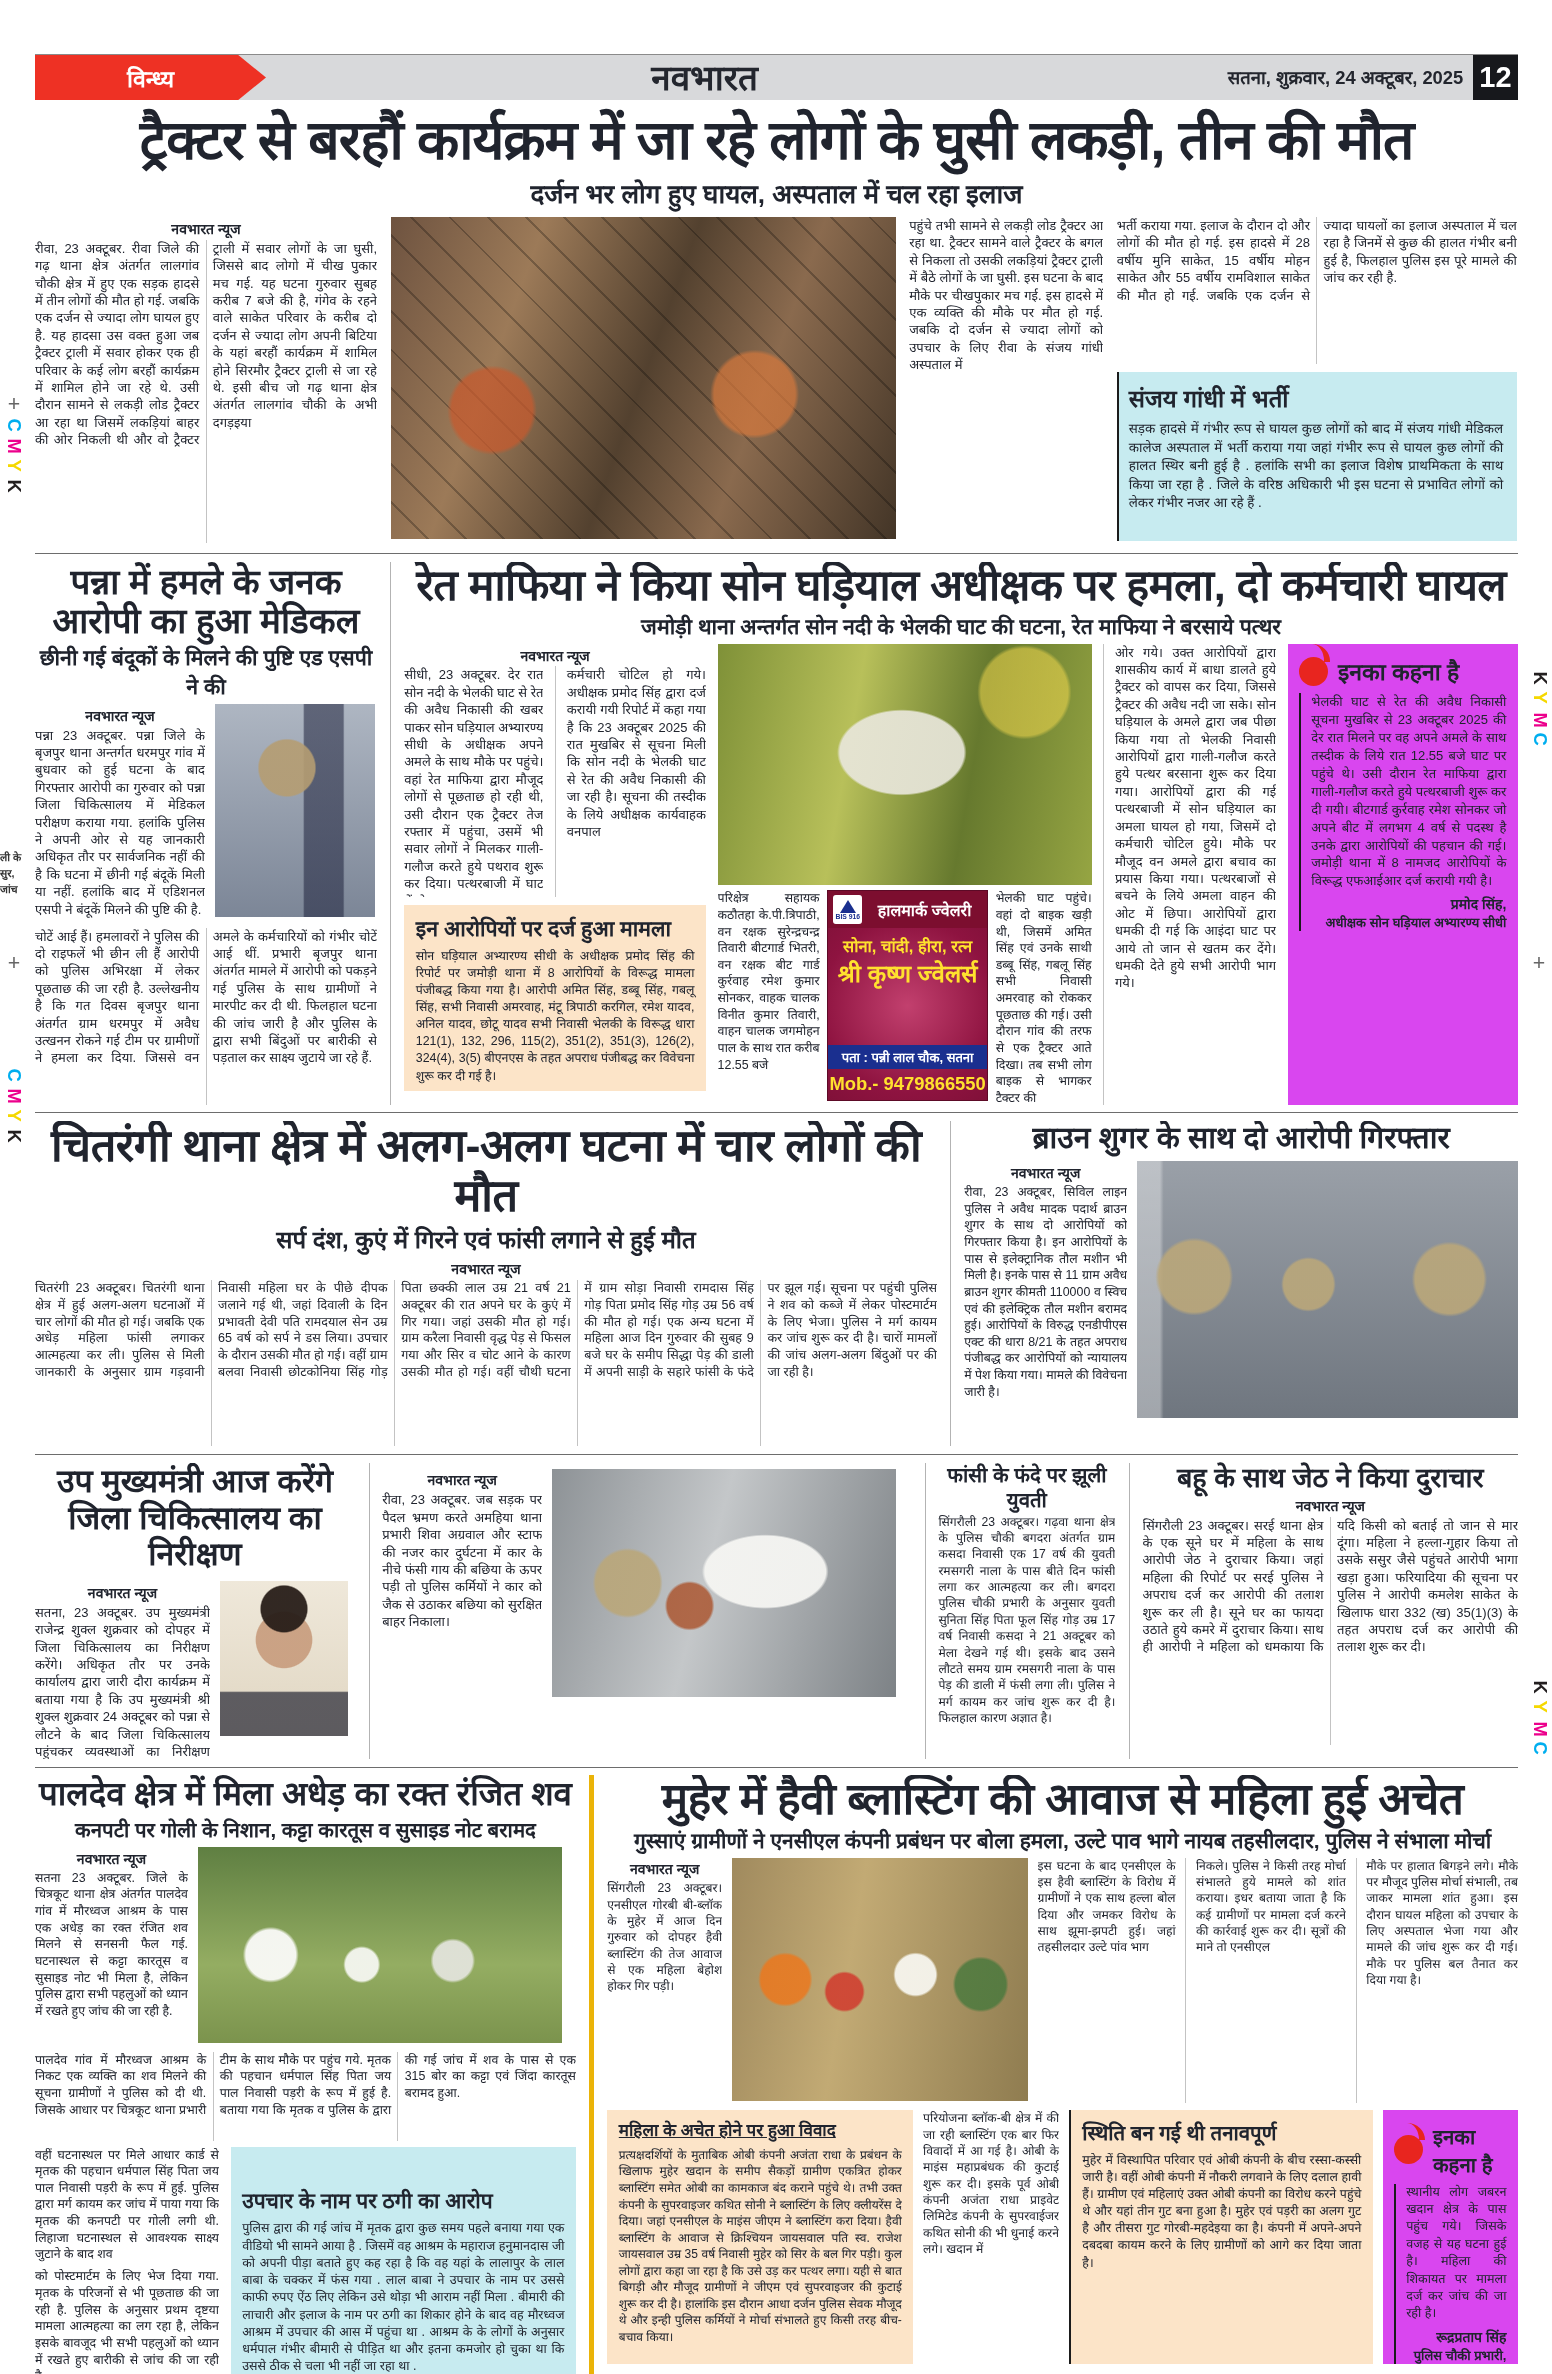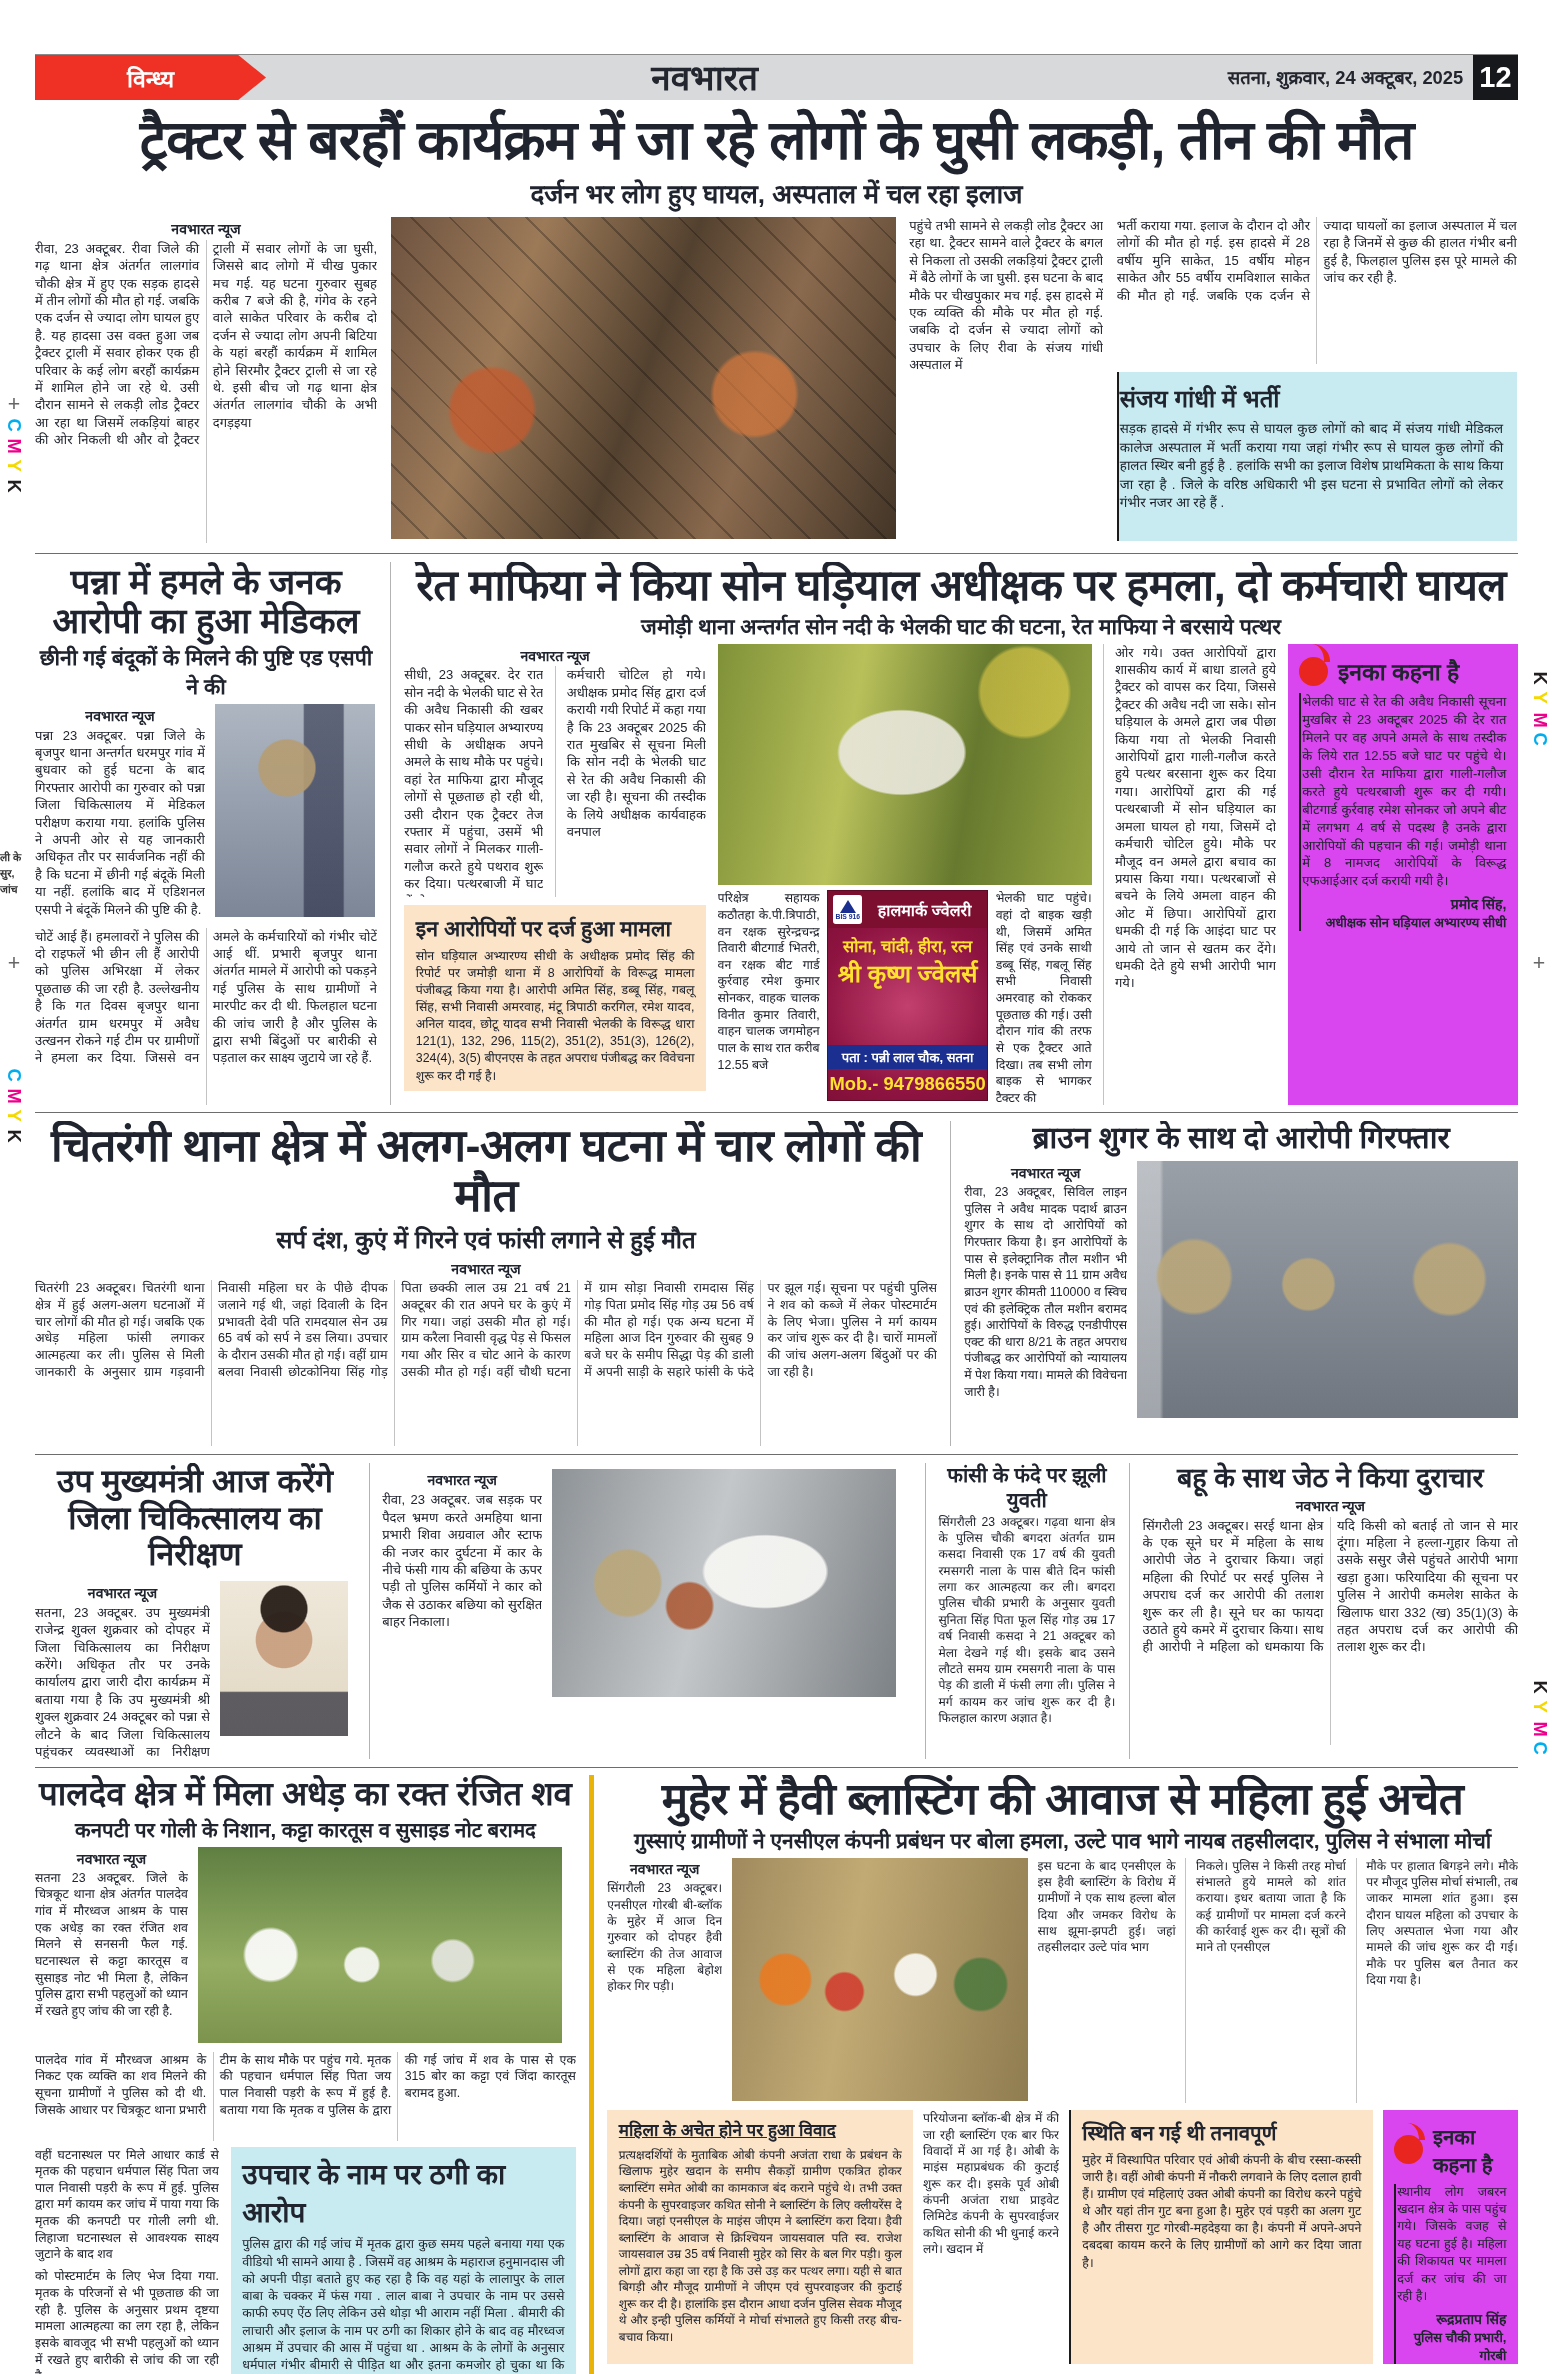--- a/index.html
+++ b/index.html
@@ -28,21 +28,21 @@
   .c3{column-count:3;column-gap:13.6px;column-rule:1px solid #c3c3c3;}
   .c5{column-count:5;column-gap:13.6px;column-rule:1px solid #c3c3c3;}
   .rule{border-top:1.5px solid #6d6d6d;margin:7.8px 0;}
   .row{display:flex;gap:13.6px;}
   .vr{border-left:1px solid #b3b3b3;padding-left:12.6px;}
   
   .box-cyan{background:#c7ebf0;padding:9.7px 13.6px;}
   .box-peach{background:#fce4c8;padding:9.7px 13.6px;}
   .box-title{font-size:24px;font-weight:800;margin:0 0 5.8px;}
   .box-bt{font-size:13.4px;line-height:1.38;text-align:justify;}
-  .lrule{border-left:2.9px solid #1b1b1b;padding-left:1px;}
+  .lrule{border-left:2.9px solid #1b1b1b;padding-left:10px;}
   .quote{background:#d946ef;padding:11.6px 11.6px 9.7px;}
   .qhead{display:flex;align-items:center;gap:9.7px;margin-bottom:5.8px;}
   .qicon{width:29px;height:29px;border-radius:50%;background:#e8251f;position:relative;flex:0 0 auto;}
   .qicon::before{content:"";position:absolute;right:-1.9px;top:-12.6px;width:12.6px;height:17.5px;
                  border-right:6.8px solid #e8251f;border-radius:0 100% 0 0;}
   .qtitle{font-size:23px;font-weight:800;}
   .qsig{font-weight:800;text-align:right;font-size:14px;margin-top:3.9px;}
   .qsig2{font-weight:700;text-align:right;font-size:13px;}
   
   .ph{position:relative;background:#888;overflow:hidden;flex:0 0 auto;}
@@ -304,21 +304,21 @@
           </div>
           <div class="ph ph-field" style="width:364px;height:196px;"></div>
         </div>
         <div class="bt c3 clip" style="height:89px;margin-top:5.8px;font-size:12.4px;">पालदेव गांव में मौरध्वज आश्रम के निकट एक व्यक्ति का शव मिलने की सूचना ग्रामीणों ने पुलिस को दी थी. जिसके आधार पर चित्रकूट थाना प्रभारी टीम के साथ मौके पर पहुंच गये. मृतक की पहचान धर्मपाल सिंह पिता जय पाल निवासी पड़री के रूप में हुई है. बताया गया कि मृतक व पुलिस के द्वारा की गई जांच में शव के पास से एक 315 बोर का कट्टा एवं जिंदा कारतूस बरामद हुआ.</div>
         <div class="row" style="gap:11.6px;margin-top:5.8px;height:250px;">
           <div style="width:184px;" class="clip">
             <div class="bt clip" style="height:116px;font-size:12.4px;">वहीं घटनास्थल पर मिले आधार कार्ड से मृतक की पहचान धर्मपाल सिंह पिता जय पाल निवासी पड़री के रूप में हुई. पुलिस द्वारा मर्ग कायम कर जांच में पाया गया कि मृतक की कनपटी पर गोली लगी थी. लिहाजा घटनास्थल से आवश्यक साक्ष्य जुटाने के बाद शव</div>
             <div class="bt clip" style="height:126px;font-size:12.4px;margin-top:5.8px;">को पोस्टमार्टम के लिए भेज दिया गया. मृतक के परिजनों से भी पूछताछ की जा रही है. पुलिस के अनुसार प्रथम दृष्टया मामला आत्महत्या का लग रहा है, लेकिन इसके बावजूद भी सभी पहलुओं को ध्यान में रखते हुए बारीकी से जांच की जा रही है.</div>
           </div>
           <div class="box-cyan clip" style="flex:1;height:231px;padding:7.8px 11.6px;">
-            <div class="box-title" style="font-size:28px;">उपचार के नाम पर ठगी का आरोप</div>
+            <div class="box-title" style="font-size:21px;margin-top:32px;">उपचार के नाम पर ठगी का आरोप</div>
             <div class="box-bt" style="font-size:12.5px;">पुलिस द्वारा की गई जांच में मृतक द्वारा कुछ समय पहले बनाया गया एक वीडियो भी सामने आया है . जिसमें वह आश्रम के महाराज हनुमानदास जी को अपनी पीड़ा बताते हुए कह रहा है कि वह यहां के लालापुर के लाल बाबा के चक्कर में फंस गया . लाल बाबा ने उपचार के नाम पर उससे काफी रुपए ऐंठ लिए लेकिन उसे थोड़ा भी आराम नहीं मिला . बीमारी की लाचारी और इलाज के नाम पर ठगी का शिकार होने के बाद वह मौरध्वज आश्रम में उपचार की आस में पहुंचा था . आश्रम के के लोगों के अनुसार धर्मपाल गंभीर बीमारी से पीड़ित था और इतना कमजोर हो चुका था कि उससे ठीक से चला भी नहीं जा रहा था .</div>
           </div>
         </div>
       </div>
 
       <div style="flex:1;" class="clip">
         <div class="h-lg" style="font-size:44px;">मुहेर में हैवी ब्लास्टिंग की आवाज से महिला हुई अचेत</div>
         <div class="sub-sm" style="font-size:21px;">गुस्साएं ग्रामीणों ने एनसीएल कंपनी प्रबंधन पर बोला हमला, उल्टे पाव भागे नायब तहसीलदार, पुलिस ने संभाला मोर्चा</div>
         <div class="row" style="gap:9.7px;height:245px;">
           <div style="width:115px;" class="clip">

